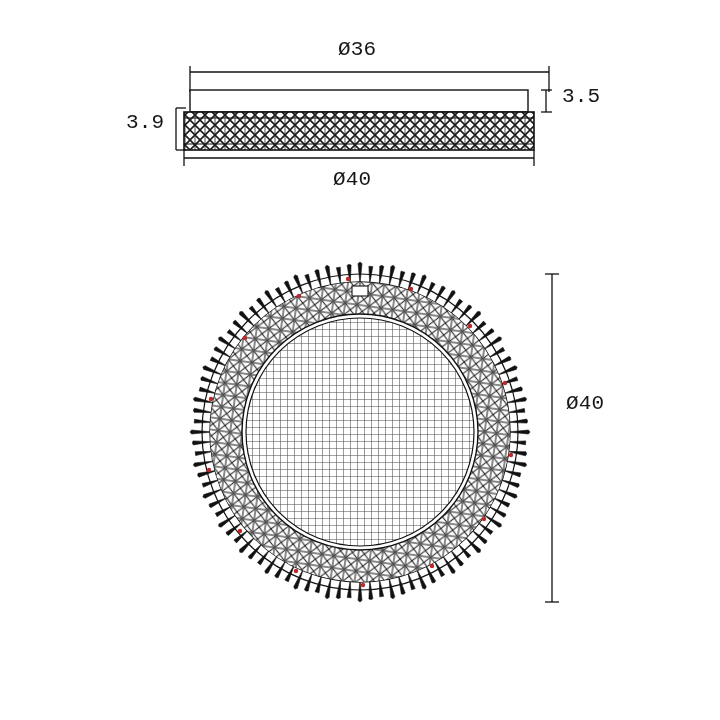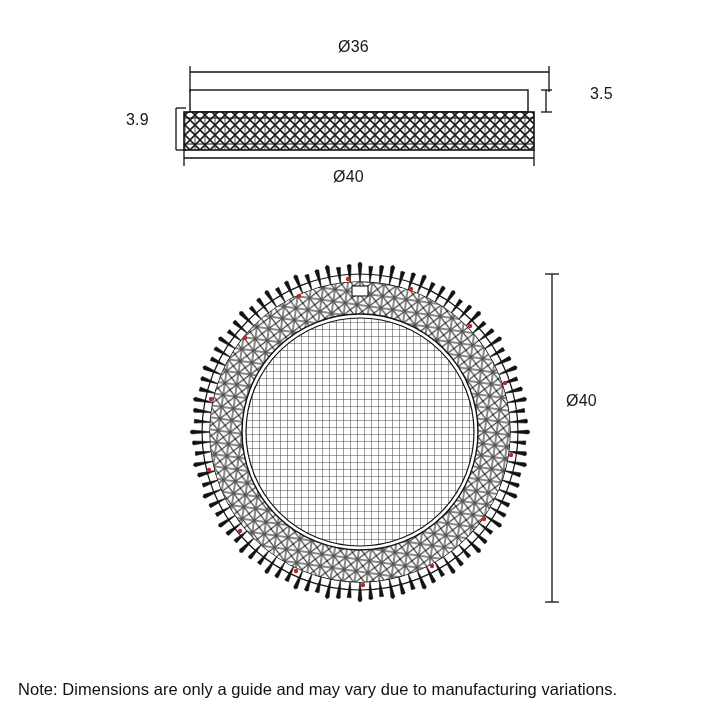--- a/index.html
+++ b/index.html
@@ -14,24 +14,25 @@
     color: #1a1a1a;
     position: relative;
     overflow: hidden;
   }
   .stage {
     position: absolute;
     inset: 0;
   }
   .label {
     position: absolute;
-    font-size: 16px;
+    font-size: 21px;
     color: #171717;
     white-space: nowrap;
     letter-spacing: 0.2px;
+    font-family: Liberation Mono, monospace;
   }
   .note {
     position: absolute;
     left: 18px;
     top: 680px;
     font-size: 16.5px;
     color: #111111;
     letter-spacing: 0.05px;
   }
   svg {
@@ -233,22 +234,21 @@
 
     <g stroke="#111" stroke-width="1.3" fill="none">
       <line x1="552" y1="274" x2="552" y2="602"></line>
       <line x1="545" y1="274" x2="559" y2="274"></line>
       <line x1="545" y1="602" x2="559" y2="602"></line>
     </g>
   </svg>
 
   <div class="label" style="left:338px; top:38px;">Ø36</div>
 
-  <div class="label" style="left:590px; top:85px;">3.5</div>
+  <div class="label" style="left:562px; top:85px;">3.5</div>
 
   <div class="label" style="left:126px; top:111px;">3.9</div>
 
   <div class="label" style="left:333px; top:168px;">Ø40</div>
 
   <div class="label" style="left:566px; top:392px;">Ø40</div>
 
-  <div class="note">Note: Dimensions are only a guide and may vary due to manufacturing variations.</div>
 </div>
 
 </body></html>

